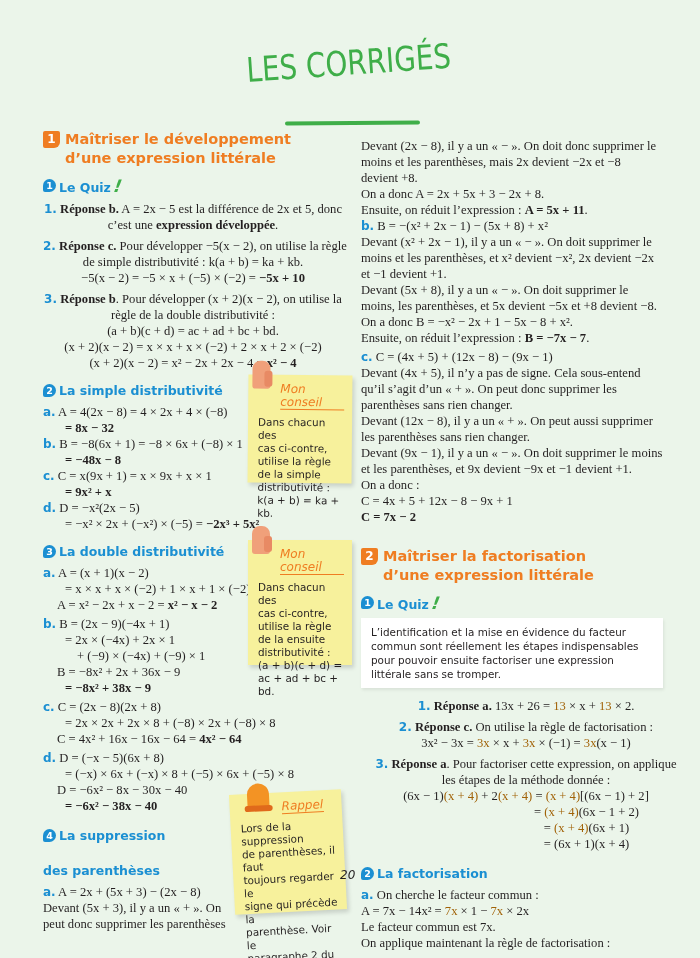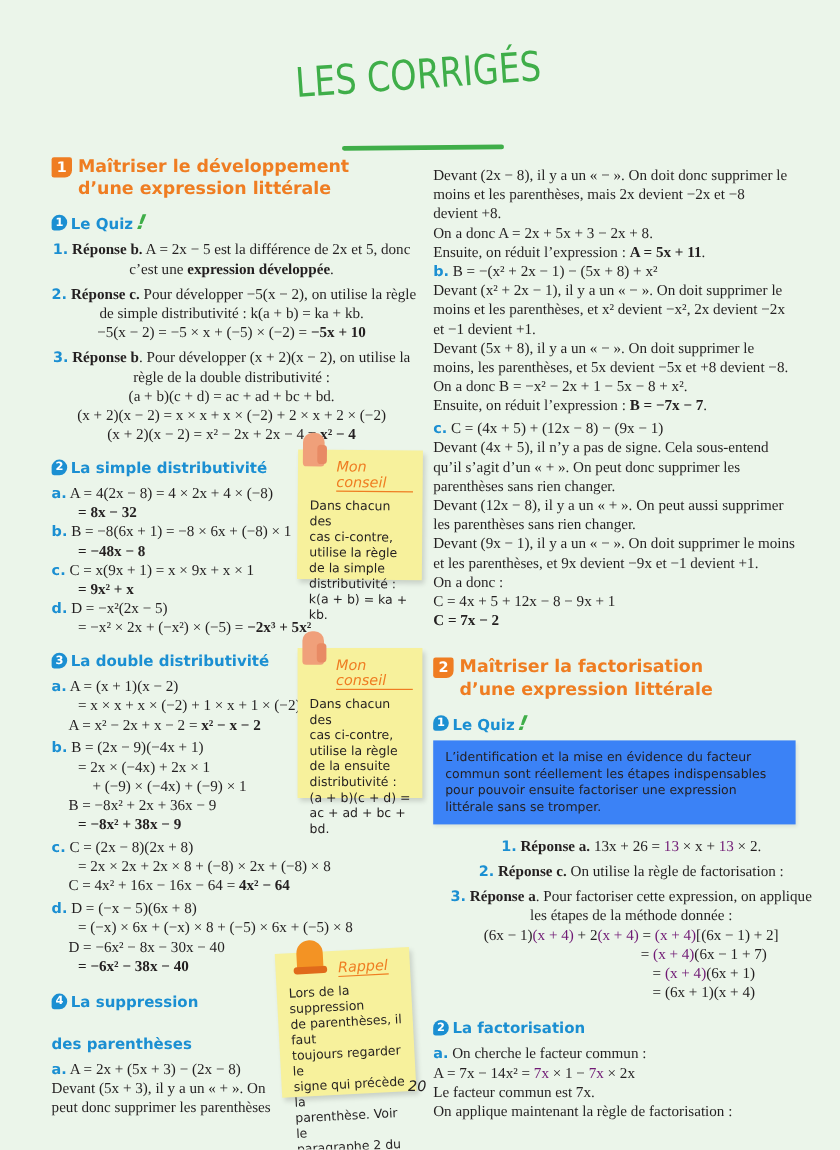--- a/index.html
+++ b/index.html
@@ -12,31 +12,31 @@
   .col-right{left:361px;top:138px;width:330px;}
   .sec-head{position:relative;padding-left:22px;font-family:"DejaVu Sans",sans-serif;color:#ef7d22;font-size:14.5px;line-height:19px;font-weight:bold;margin-bottom:10px;}
   .sec-num{position:absolute;left:0;top:1px;width:17px;height:17px;background:#ef7d22;color:#fff;font-size:12px;line-height:17px;text-align:center;border-radius:2px 2px 6px 2px;}
   .sub-head{position:relative;padding-left:16px;font-family:"DejaVu Sans",sans-serif;color:#1b8fd2;font-size:12.5px;font-weight:bold;line-height:16px;margin:6px 0 5px 0;}
   .sub-num{position:absolute;left:0;top:1px;width:13px;height:13px;border-radius:50% 50% 50% 2px;background:#1b8fd2;color:#fff;font-size:9.5px;line-height:13px;text-align:center;}
   .excl{display:inline-block;color:#3fae49;font-size:17px;font-style:italic;margin-left:3px;font-weight:bold;transform:skewX(-10deg);}
   .line{white-space:nowrap;}
   .mb{margin-bottom:5px;text-align:center;}
   .num{font-family:"DejaVu Sans",sans-serif;color:#1b8fd2;font-weight:bold;font-size:12px;}
   b{font-weight:bold;}
-  .green{color:#701a75;}
+  .green{color:#a16207;}
   .ind1{padding-left:22px;font-family:Liberation Serif, serif;}
   .ind2{padding-left:14px;}
   .note{position:absolute;background:#f7f19c;box-shadow:2px 3px 4px rgba(0,0,0,0.15);font-family:"DejaVu Sans",sans-serif;font-size:10.4px;line-height:13px;color:#231f20;padding:8px 8px 8px 10px;box-sizing:border-box;}
   .note-title{font-family:"DejaVu Sans",sans-serif;font-style:italic;color:#ef7d22;font-size:12px;border-bottom:1.5px solid #ef7d22;display:inline-block;margin-left:22px;margin-bottom:6px;}
   .thumb{position:absolute;left:4px;top:-14px;width:18px;height:28px;background:#f0a07a;border-radius:8px 8px 3px 3px;}
   .thumb:after{content:"";position:absolute;left:12px;top:10px;width:8px;height:16px;background:#e88a64;border-radius:3px;}
   .bell{position:absolute;left:18px;top:-10px;width:22px;height:26px;background:#f39324;border-radius:11px 11px 4px 4px;}
   .bell:after{content:"";position:absolute;left:-3px;top:22px;width:28px;height:6px;background:#e06a1b;border-radius:3px;}
-  .quiz-box{background:#3b82f6;font-family:"DejaVu Sans",sans-serif;font-size:10.4px;line-height:14px;padding:7px 10px;margin:4px 0 10px 0;width:282px;box-shadow:1px 2px 3px rgba(0,0,0,0.08);}
-  .page-num{position:absolute;left:340px;top:898px;font-family:"DejaVu Sans",sans-serif;font-style:italic;font-size:12px;}
+  .quiz-box{background:#ffffff;font-family:"DejaVu Sans",sans-serif;font-size:10.4px;line-height:14px;padding:7px 10px;margin:4px 0 10px 0;width:282px;box-shadow:1px 2px 3px rgba(0,0,0,0.08);}
+  .page-num{position:absolute;left:340px;top:868px;font-family:"DejaVu Sans",sans-serif;font-style:italic;font-size:12px;}
 </style>
 </head>
 <body>
 
 <div class="title-wrap">
   <div class="title">LES CORRIGÉS</div>
   <div class="title-underline"></div>
 </div>
 
 <div class="col col-left">
@@ -196,26 +196,27 @@
     <span class="sub-num">1</span>
     <span>Le Quiz</span><span class="excl">!</span>
   </div>
   <div class="quiz-box">L’identification et la mise en évidence du facteur commun sont réellement les étapes indispensables pour pouvoir ensuite factoriser une expression littérale sans se tromper.</div>
 
   <div class="mb">
     <div class="line"><span class="num">1.</span> <b>Réponse a.</b><span> 13x + 26 = </span><span class="green">13</span><span> × x + </span><span class="green">13</span><span> × 2.</span></div>
   </div>
   <div class="mb">
     <div class="line"><span class="num">2.</span> <b>Réponse c.</b><span> On utilise la règle de factorisation :</span></div>
+    <div class="line"><span>3x² − 3x = </span><span class="green">3x</span><span> × x + </span><span class="green">3x</span><span> × (−1) = </span><span class="green">3x</span><span>(x − 1)</span></div>
   </div>
   <div class="mb">
     <div class="line"><span class="num">3.</span> <b>Réponse a</b><span>. Pour factoriser cette expression, on applique</span></div>
     <div class="line">les étapes de la méthode donnée :</div>
     <div class="line"><span>(6x − 1)</span><span class="green">(x + 4)</span><span> + 2</span><span class="green">(x + 4)</span><span> = </span><span class="green">(x + 4)</span><span>[(6x − 1) + 2]</span></div>
-    <div class="line" style="padding-left:121px"><span>= </span><span class="green">(x + 4)</span><span>(6x − 1 + 7)</span></div>
+    <div class="line" style="padding-left:121px"><span>= </span><span class="green">(x + 4)</span><span>(6x − 1 + 2)</span></div>
     <div class="line" style="padding-left:121px"><span>= </span><span class="green">(x + 4)</span><span>(6x + 1)</span></div>
     <div class="line" style="padding-left:121px">= (6x + 1)(x + 4)</div>
   </div>
 
   <div class="sub-head" style="margin-top:14px">
     <span class="sub-num">2</span>
     <span>La factorisation</span>
   </div>
   <div>
     <div class="line"><span class="num">a.</span><span> On cherche le facteur commun :</span></div>

